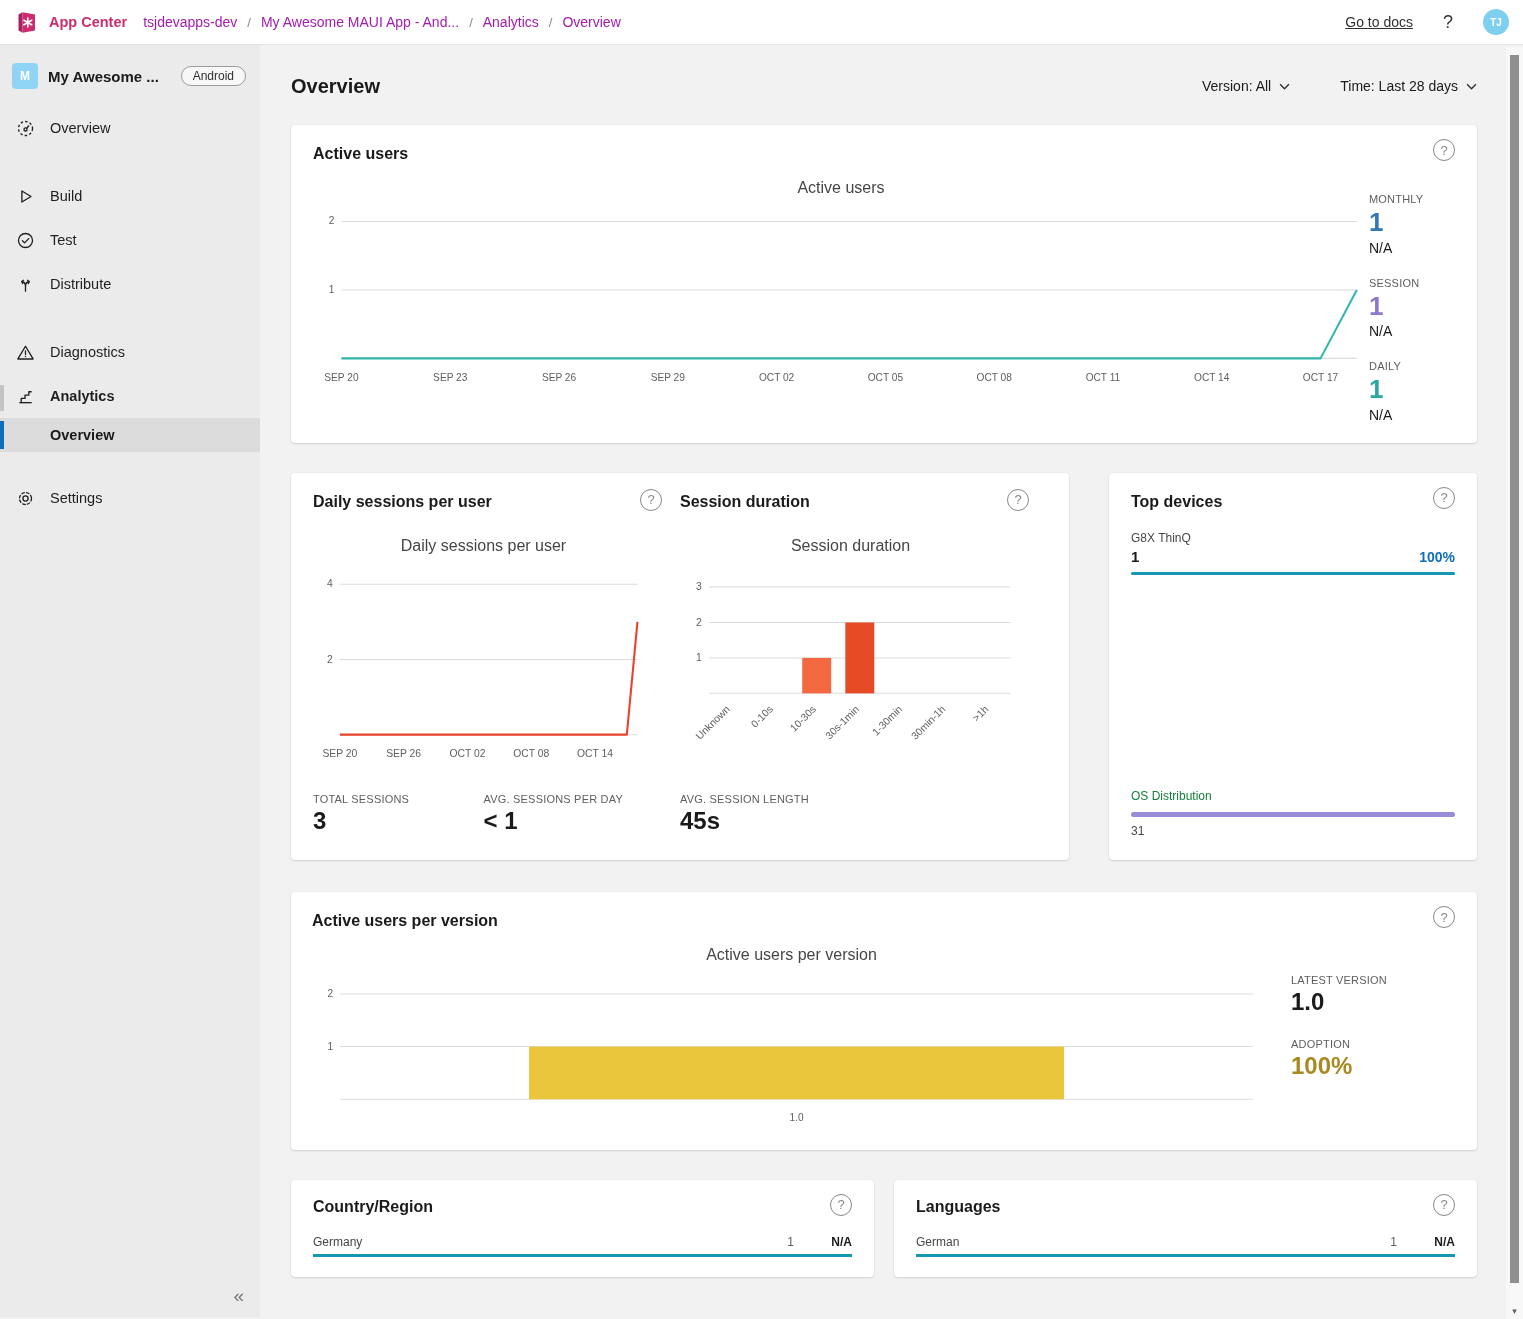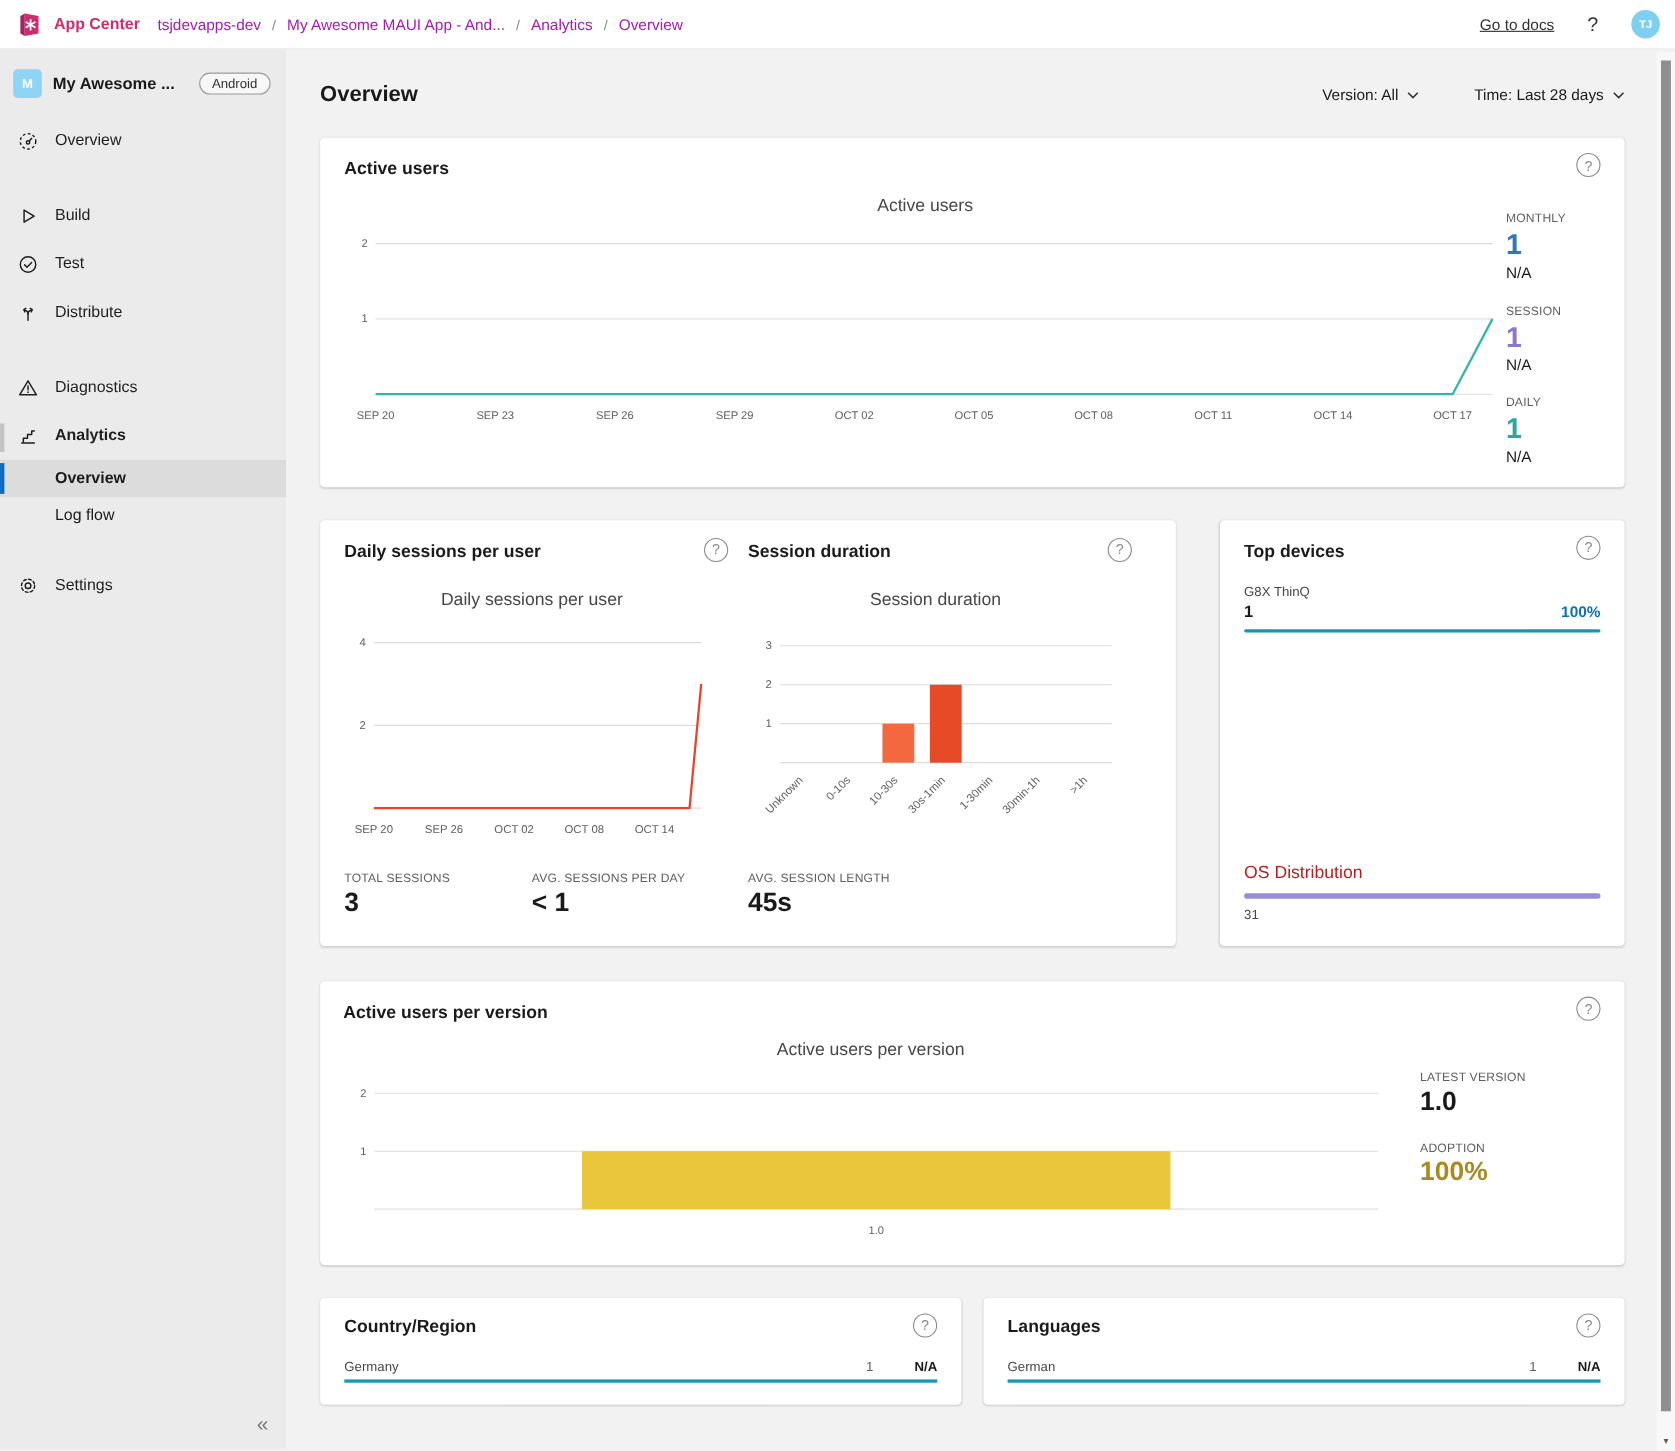--- a/index.html
+++ b/index.html
@@ -76,21 +76,21 @@
   .half .chart-title { margin-top:26px; }
   .half-stats { display:flex; margin-top:auto; padding:12px 0 6px; }
   .half-stats .stat { flex:1; }
   .card.devices { width:368px; flex:none; padding:20px 22px; display:flex; flex-direction:column; }
   .device-name { font-size:12px; color:#484644; margin-top:20px; }
   .device-row { display:flex; align-items:baseline; margin-top:3px; }
   .device-count { font-size:15px; font-weight:700; }
   .device-pct { margin-left:auto; font-size:14px; font-weight:600; }
   .device-bar { height:3px; border-radius:2px; margin-top:7px; }
   .os-block { margin-top:auto; padding-bottom:2px; }
-  .os-label { font-size:16px; color:#b91c1c; }
+  .os-label { font-size:12px; color:#15803d; }
   .os-bar { height:5px; border-radius:3px; margin-top:9px; }
   .os-ver { font-size:12px; color:#484644; margin-top:7px; }
   
   .card.versions { margin-top:32px; padding:20px 21px; }
   .ver-body { display:flex; }
   .ver-stats { width:185px; flex:none; padding:44px 0 0 20px; display:flex; flex-direction:column; gap:22px; }
   
   .row4 { display:flex; gap:20px; margin-top:30px; }
   .card.listcard { flex:1; padding:18px 22px 20px; }
   .list-row { display:flex; align-items:center; margin-top:19px; font-size:12px; }
@@ -187,23 +187,20 @@
           <path d="M3.5 16.5 H16.5"></path>
           <path d="M5.5 16.5 V12 H9.5 V8.5 H13.5 V5 H16.5"></path>
         </svg>
         <span>Analytics</span>
       </div>
       <div class="subnav">
         <div class="sub-item active">
           <span class="active-indicator" style="background: rgb(15, 108, 189);"></span>
           <span>Overview</span>
         </div>
-        <div class="sub-item">
-          <span>Log flow</span>
-        </div>
       </div>
       <div class="nav-gap"></div>
       <div class="nav-item">
         <svg viewBox="0 0 20 20" fill="none" stroke="currentColor" stroke-width="1.4" stroke-linecap="round">
           <circle cx="10" cy="10" r="2.7"></circle>
           <circle cx="10" cy="10" r="6.3" stroke-dasharray="2.6 2.4"></circle>
         </svg>
         <span>Settings</span>
       </div>
     </div>

